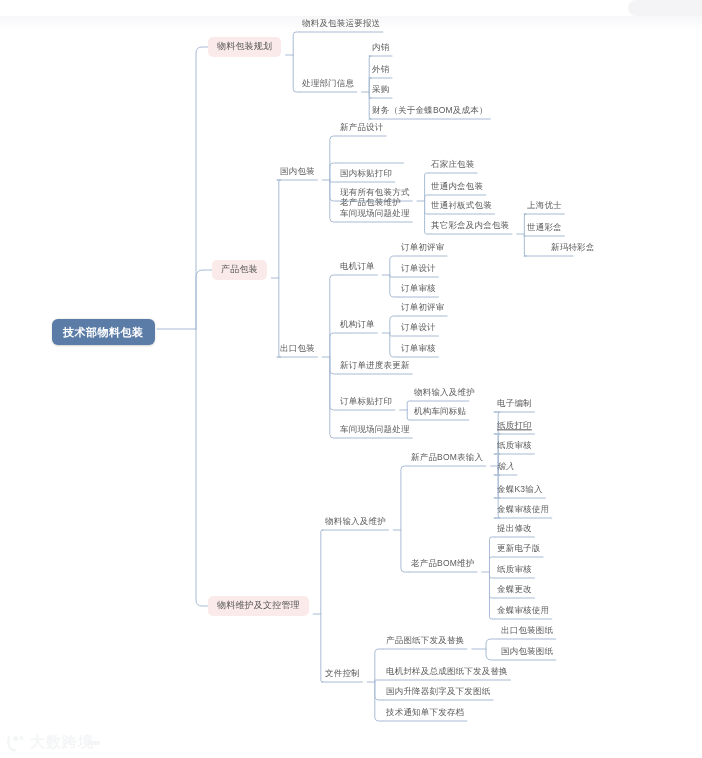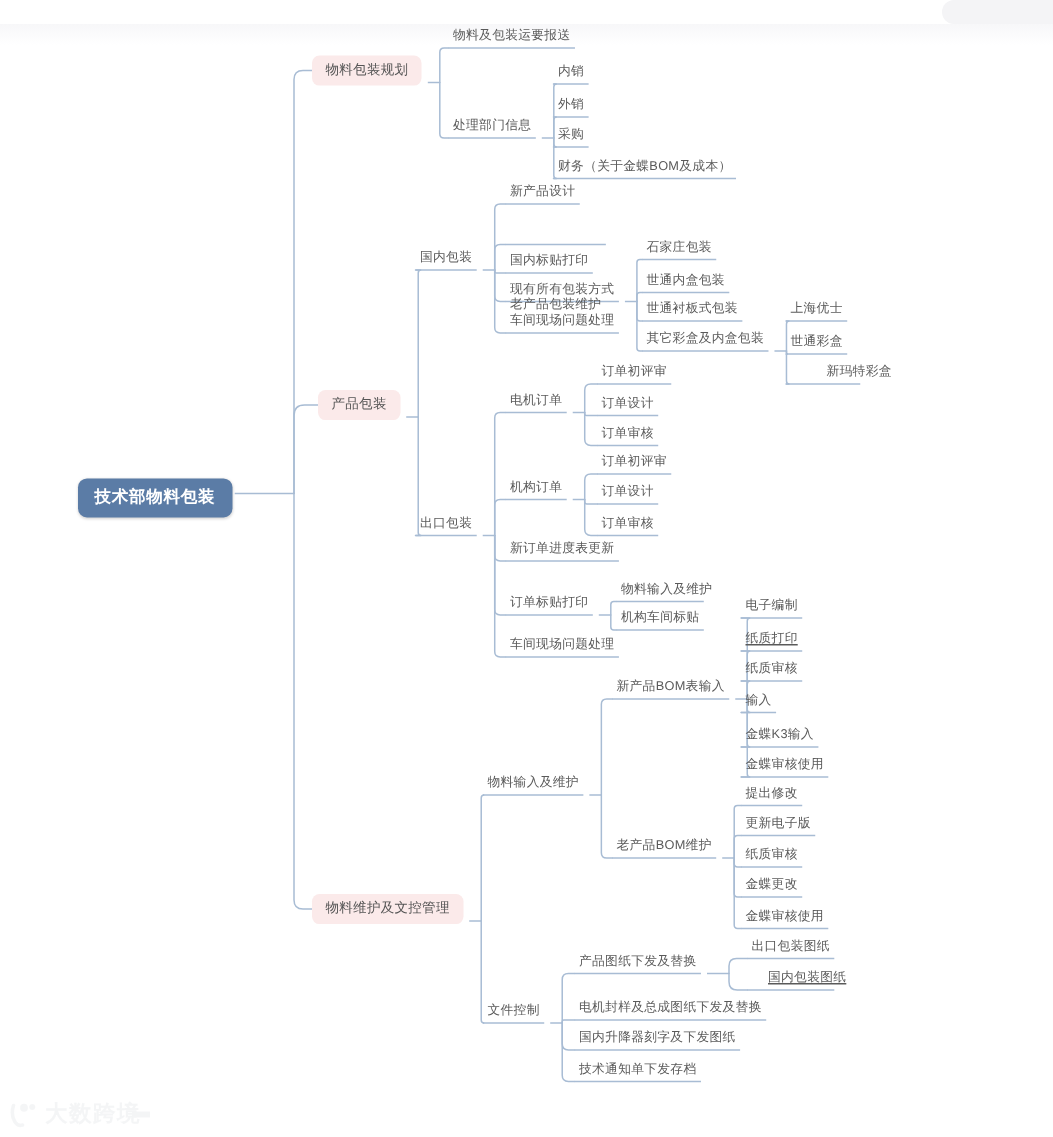--- a/index.html
+++ b/index.html
@@ -267,35 +267,35 @@
       <div class="node lvl4" style="left: 398px; top: 349px;">订单审核</div>
       <div class="node lvl4" style="left: 411px; top: 393px;">物料输入及维护</div>
       <div class="node lvl4" style="left: 411px; top: 412px;">机构车间标贴</div>
       <div class="node main" style="left: 208px; top: 606px;">物料维护及文控管理</div>
       <div class="node lvl2" style="left: 322px; top: 522px;">物料输入及维护</div>
       <div class="node lvl3" style="left: 408px; top: 458px;">新产品BOM表输入</div>
       <div class="node lvl3" style="left: 408px; top: 564px;">老产品BOM维护</div>
       <div class="node lvl4" style="left: 494px; top: 404px;">电子编制</div>
       <div class="node lvl4" style="left: 494px; top: 426px; text-decoration: underline;">纸质打印</div>
       <div class="node lvl4" style="left: 494px; top: 446px;">纸质审核</div>
-      <div class="node lvl4" style="left: 494px; top: 467px;">输入</div>
+      <div class="node lvl4" style="left: 494px; top: 467px; font-style: italic;">输入</div>
       <div class="node lvl4" style="left: 494px; top: 490px;">金蝶K3输入</div>
       <div class="node lvl4" style="left: 494px; top: 510px;">金蝶审核使用</div>
       <div class="node lvl4" style="left: 494px; top: 529px;">提出修改</div>
       <div class="node lvl4" style="left: 494px; top: 549px;">更新电子版</div>
       <div class="node lvl4" style="left: 494px; top: 570px;">纸质审核</div>
       <div class="node lvl4" style="left: 494px; top: 590px;">金蝶更改</div>
       <div class="node lvl4" style="left: 494px; top: 611px;">金蝶审核使用</div>
       <div class="node lvl2" style="left: 322px; top: 674px;">文件控制</div>
       <div class="node lvl3" style="left: 383px; top: 641px;">产品图纸下发及替换</div>
       <div class="node lvl3" style="left: 383px; top: 672px;">电机封样及总成图纸下发及替换</div>
       <div class="node lvl3" style="left: 383px; top: 692px;">国内升降器刻字及下发图纸</div>
       <div class="node lvl3" style="left: 383px; top: 713px;">技术通知单下发存档</div>
       <div class="node lvl4" style="left: 498px; top: 631px;">出口包装图纸</div>
-      <div class="node lvl4" style="left: 509px; top: 652px; text-decoration: underline;">国内包装图纸</div>
+      <div class="node lvl4" style="left: 498px; top: 652px;">国内包装图纸</div>
     </div>
 
   <div class="watermark">
     <div class="wm-logo">
       <svg width="20" height="18" viewBox="0 0 20 18">
         <path d="M3 3 q-2 6 1 11 q2 3 5 2" stroke="#eceef0" stroke-width="2.4" fill="none" stroke-linecap="round"></path>
         <circle cx="10" cy="4.5" r="2.6" fill="#eceef0"></circle>
         <circle cx="15.5" cy="4.0" r="2.0" fill="#eceef0"></circle>
       </svg>
     </div>

